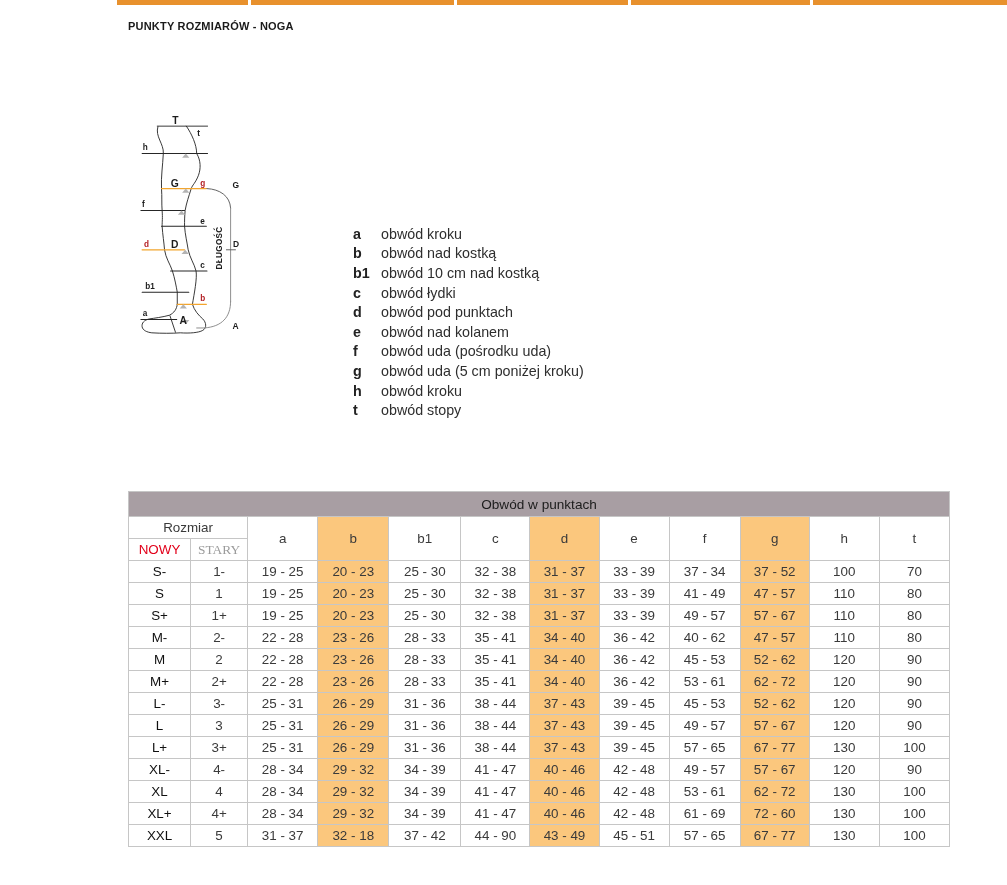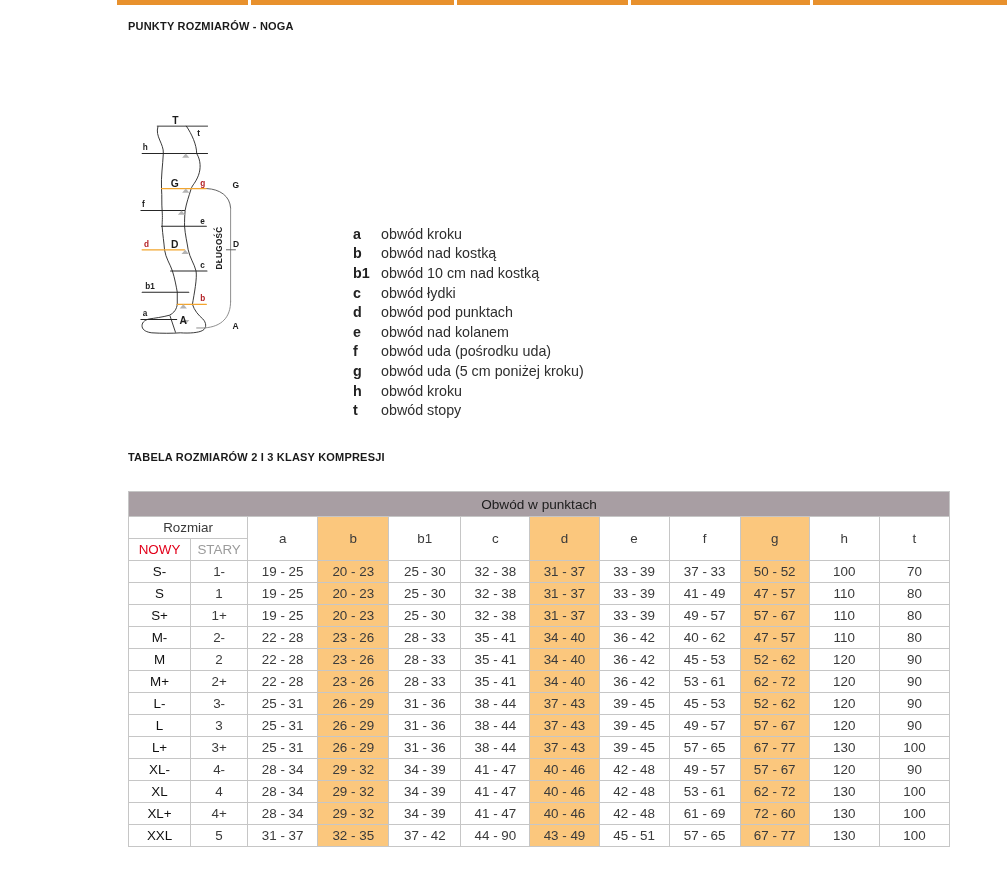--- a/index.html
+++ b/index.html
@@ -34,21 +34,21 @@
 
   .size-table-wrap{position:absolute;left:128px;top:491px;}
   table.size-table{border-collapse:collapse;table-layout:fixed;width:822px;font-size:13.4px;color:#3a3a3a;padding-left:21px;}
   .size-table th,.size-table td{border:1px solid #c6c6c6;text-align:center;padding:0;font-weight:400;vertical-align:middle;}
   .size-table tr{height:22px;}
   .band-row{height:25px !important;}
   .band-cell{background:var(--band-gray);font-weight:700;color:#1c1c1c;font-size:13.6px;}
   .hl{background:var(--cell-orange);}
   .rozmiar-cell{color:#3a3a3a;}
   .new-lbl{color:var(--new-red);font-weight:700;}
-  .old-lbl{color:#9b9b9b;}
+  .old-lbl{color:#9b9b9b;font-family:Liberation Serif, serif;}
   .col-new{font-weight:700;color:#101010;}
 
   
   .dg-big{font:700 17px "Liberation Sans",sans-serif;fill:#1c1c1c;}
   .dg-sm{font:700 13.5px "Liberation Sans",sans-serif;fill:#1c1c1c;}
   .dg-red{font:700 13.5px "Liberation Sans",sans-serif;fill:var(--diagram-red);}
   .dg-br{font:700 14px "Liberation Sans",sans-serif;fill:#1c1c1c;}
   .dg-len{font:700 13.5px "Liberation Sans",sans-serif;fill:#1c1c1c;letter-spacing:.5px;}
 </style>
 </head>
@@ -162,21 +162,20 @@
       <div class="legend-row">
         <span class="legend-key">h</span>
         <span class="legend-text">obwód kroku</span>
       </div>
       <div class="legend-row">
         <span class="legend-key">t</span>
         <span class="legend-text">obwód stopy</span>
       </div>
     </div>
 
-  <div class="sec-title" id="title-table">TABELA ROZMIARÓW 2 I 3 KLASY KOMPRESJI</div>
 
   <div class="size-table-wrap">
     <table class="size-table">
       <colgroup>
         <col style="width:62px">
           <col style="width:57px">
           <col style="width:70px">
           <col style="width:71px">
         <col style="width:72px">
           <col style="width:69px">
@@ -212,22 +211,22 @@
       <tbody>
           <tr>
             <td class="col-new">S-</td>
             <td>1-</td>
             <td>19 - 25</td>
             <td class="hl">20 - 23</td>
             <td>25 - 30</td>
             <td>32 - 38</td>
             <td class="hl">31 - 37</td>
             <td>33 - 39</td>
-            <td>37 - 33</td>
-            <td class="hl">50 - 52</td>
+            <td>37 - 34</td>
+            <td class="hl">37 - 52</td>
             <td>100</td>
             <td>70</td>
           </tr>
           <tr>
             <td class="col-new">S</td>
             <td>1</td>
             <td>19 - 25</td>
             <td class="hl">20 - 23</td>
             <td>25 - 30</td>
             <td>32 - 38</td>
@@ -375,21 +374,21 @@
             <td>42 - 48</td>
             <td>61 - 69</td>
             <td class="hl">72 - 60</td>
             <td>130</td>
             <td>100</td>
           </tr>
           <tr>
             <td class="col-new">XXL</td>
             <td>5</td>
             <td>31 - 37</td>
-            <td class="hl">32 - 35</td>
+            <td class="hl">32 - 18</td>
             <td>37 - 42</td>
             <td>44 - 90</td>
             <td class="hl">43 - 49</td>
             <td>45 - 51</td>
             <td>57 - 65</td>
             <td class="hl">67 - 77</td>
             <td>130</td>
             <td>100</td>
           </tr>
         </tbody>

